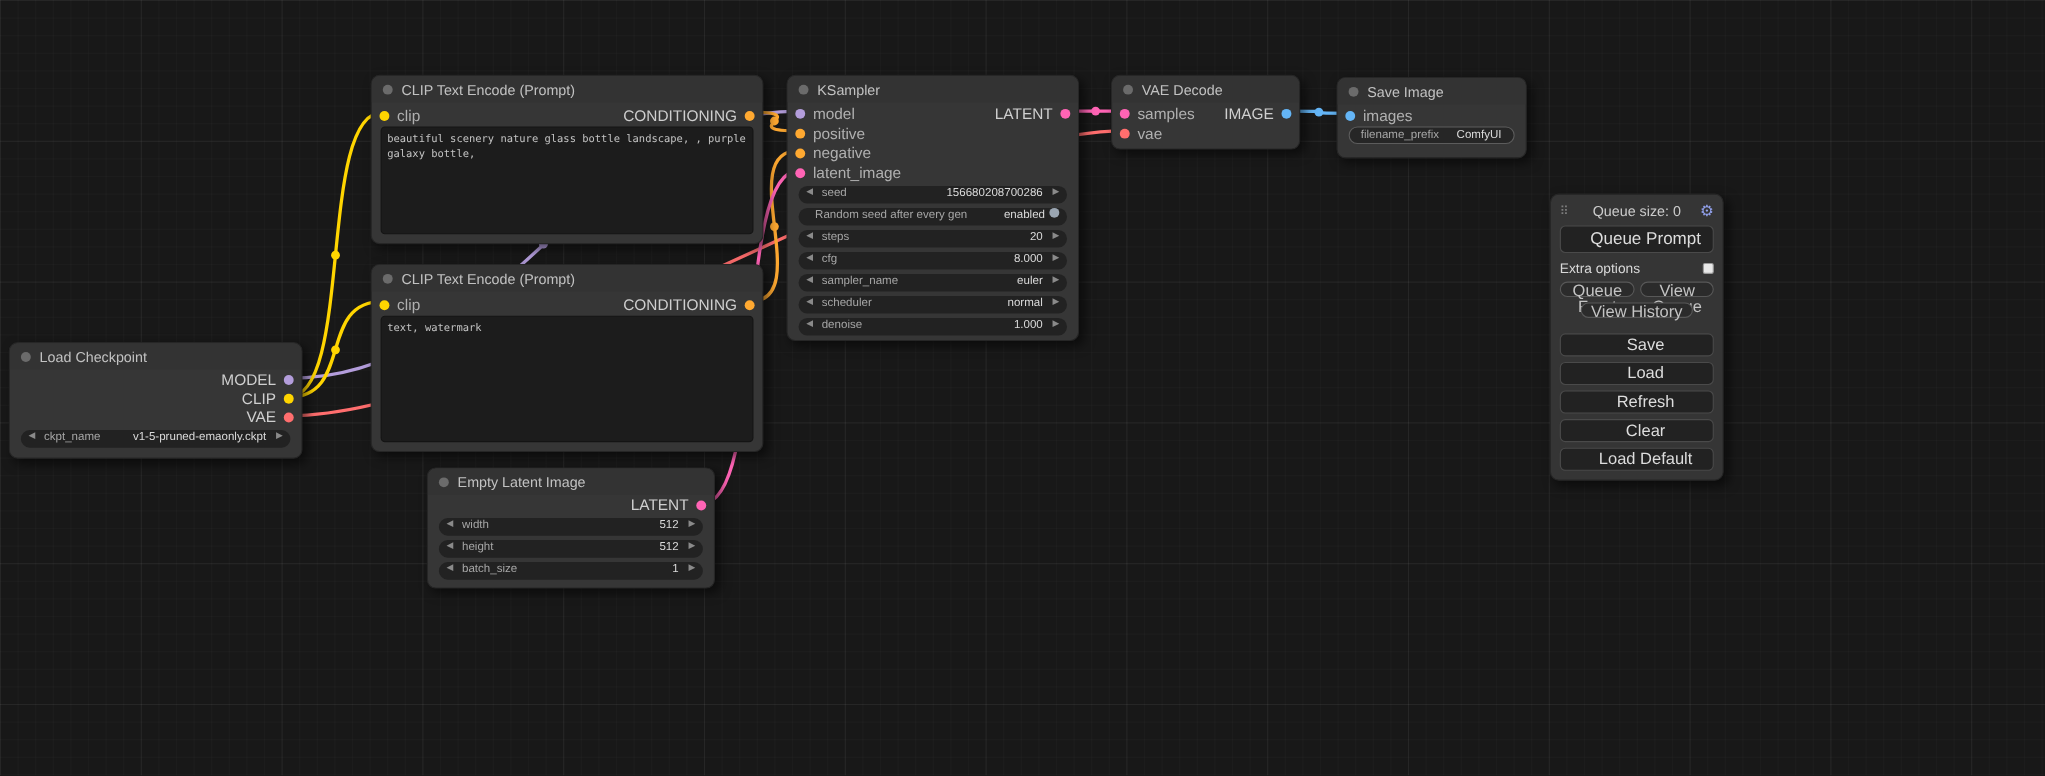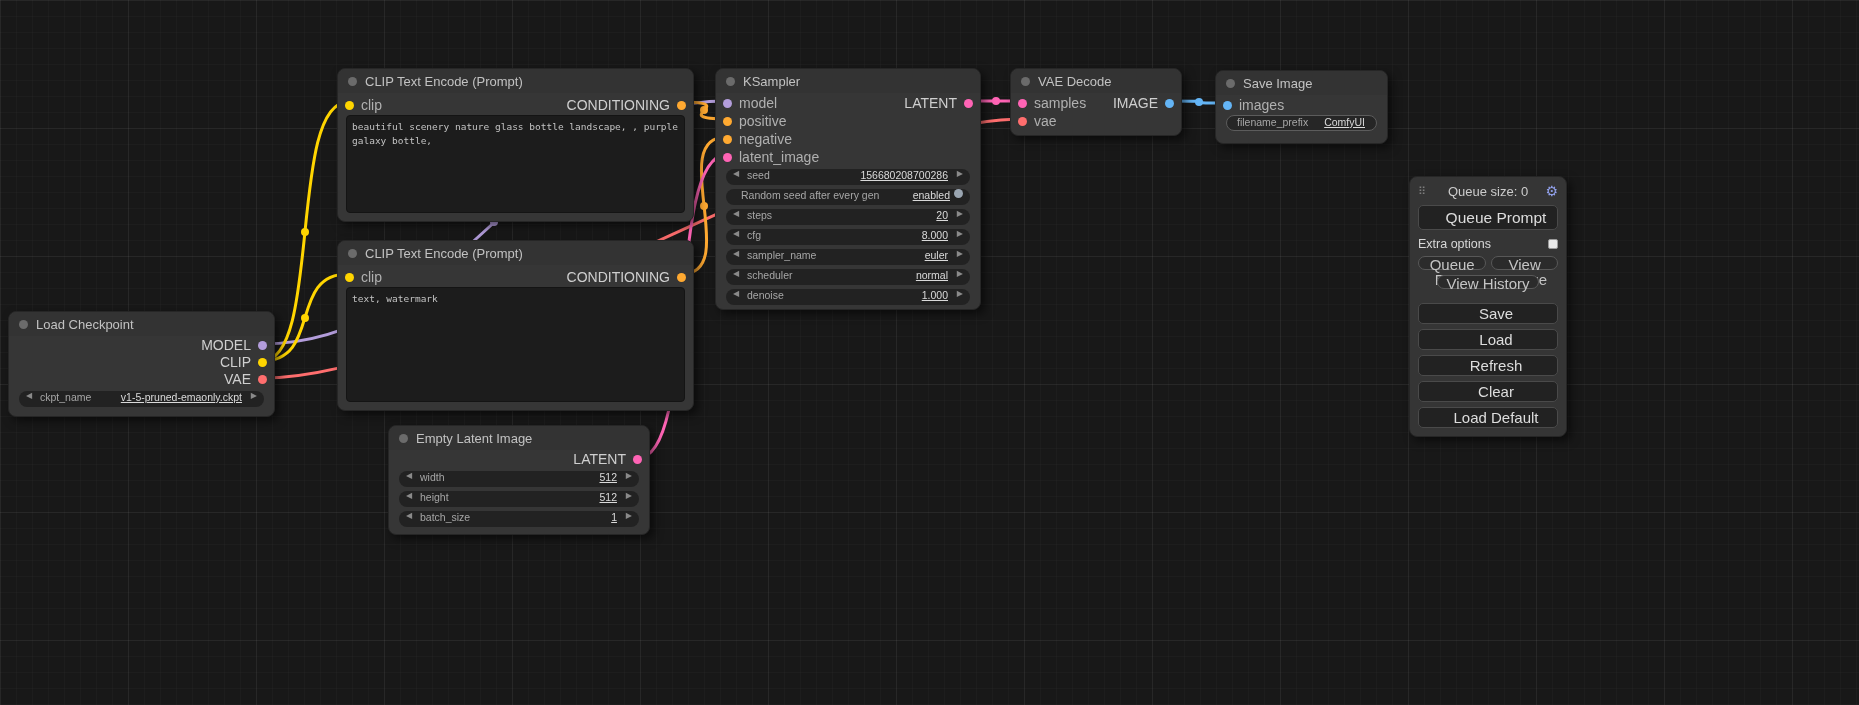--- a/index.html
+++ b/index.html
@@ -48,21 +48,21 @@
 
   .widget {
     flex:none; height:16px; margin:2px 10px;
     background:#222222; border-radius:9px;
     display:flex; padding:0 7px;
     font-size:10.5px; color:#9c9c9c; white-space:nowrap;
   }
   .widget .arr { color:#8a8a8a; font-size:8px; width:11px; flex:none; }
   .widget .arr.r { text-align:right; }
   .widget .wname { flex:1; padding-left:3px; color:#a6a6a6; overflow:hidden; }
-  .widget .wval { color:#dadada; padding-right:4px;text-decoration:underline; }
+  .widget .wval { color:#dadada; padding-right:4px; }
   .widget.toggle .wname { padding-left:8px; }
   .toggle-dot { width:9px; height:9px; border-radius:50%; background:#9aa5b1; flex:none; }
   .widget.textw { border:1px solid #5c5c5c; background:#262626; }
 
   textarea.prompt {
     flex:1; margin:2px 8px 8px 8px; resize:none;
     background:#1c1c1c; border:1px solid #141414; border-radius:4px;
     color:#c3c3c3; font-family:"DejaVu Sans Mono", monospace;
     font-size:9.5px; line-height:1.5; padding:4px 5px; outline:none;
   }

